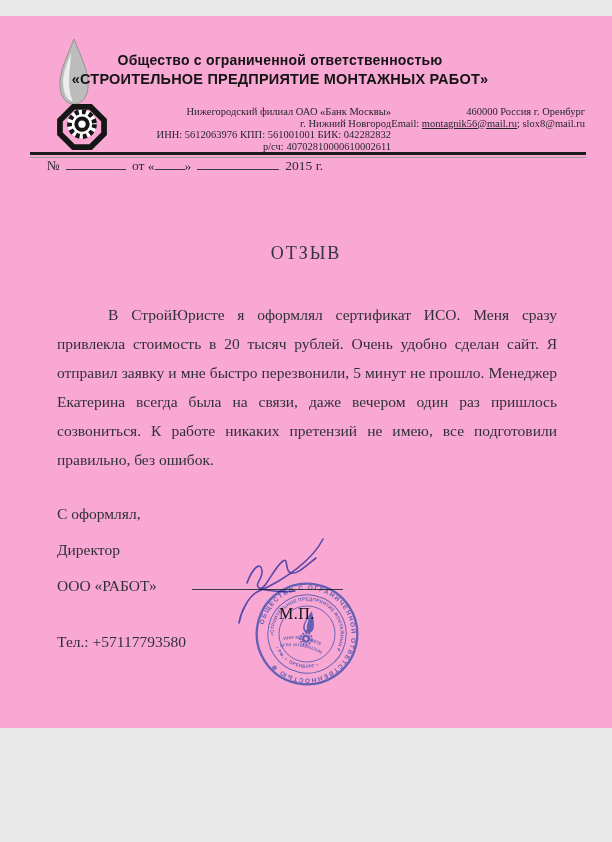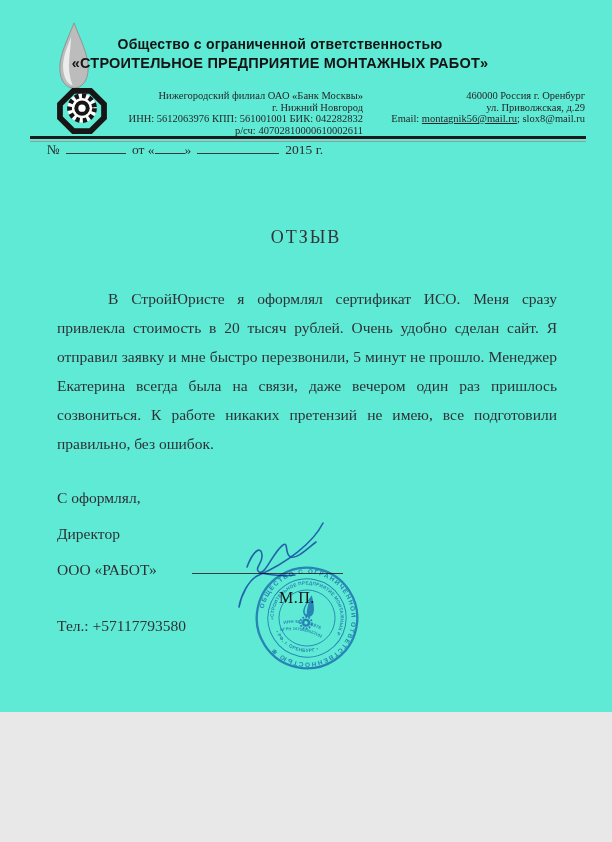--- a/index.html
+++ b/index.html
@@ -3,33 +3,33 @@
 <meta charset="utf-8">
 <style>
   :root{
     --stamp-ink:#4b7ed2;
     --sig-ink:#4a5cc5;
   }
   *{margin:0;padding:0;box-sizing:border-box;}
   html,body{background:#e8e8e8;}
   body{font-family:"Liberation Serif", serif;}
   .page{
-    position:relative;width:612px;height:712px;background:#5eead4;
-    margin:0 auto;overflow:hidden;color:#222;
+    position:relative;width:612px;height:712px;background:#f9a8d4;
+    margin:16px auto;overflow:hidden;color:#222;
   }
   
   .logo-flame{position:absolute;left:53px;top:22px;width:42px;height:68px;}
   .logo-gear{position:absolute;left:57px;top:88px;width:50px;height:46px;}
   .head-titles{position:absolute;left:40px;top:36px;width:480px;text-align:center;
     font-family:"Liberation Sans", sans-serif;font-weight:bold;color:#141414;}
   .head-titles .t1{font-size:14px;letter-spacing:.2px;}
   .head-titles .t2{font-size:14.5px;letter-spacing:.2px;margin-top:3px;}
   
   .req{position:absolute;top:90px;font-size:10.5px;line-height:11.6px;color:#26262a;}
-  .req-bank{left:48px;width:315px;text-align:right;}
+  .req-bank{left:76px;width:315px;text-align:right;}
   .req-addr{right:27px;width:225px;text-align:right;}
   .u{text-decoration:underline;}
   
   .rule-thick{position:absolute;left:30px;top:136px;width:556px;height:3px;background:#1b1b1b;}
   .rule-thin{position:absolute;left:30px;top:141px;width:556px;height:1px;background:#9a9a9a;}
   
   .ref-line{position:absolute;left:47px;top:142px;font-size:13.5px;color:#2a2a2e;white-space:nowrap;}
   .blank{display:inline-block;border-bottom:1px solid #3a3a3e;height:12px;vertical-align:baseline;}
   .w60{width:60px;margin:0 6px;}
   .w30{width:30px;}
@@ -77,21 +77,20 @@
   </div>
 
   <div class="req req-bank">
     <div>Нижегородский филиал ОАО «Банк Москвы»</div>
     <div>г. Нижний Новгород</div>
     <div>ИНН: 5612063976  КПП: 561001001 БИК: 042282832</div>
     <div>р/сч: 40702810000610002611</div>
   </div>
   <div class="req req-addr">
     <div>460000 Россия г. Оренбург</div>
-    <div>ул. Приволжская, д.29</div>
     <div><span>Email: </span><span class="u">montagnik56@mail.ru</span><span>; </span><span>slox8@mail.ru</span></div>
   </div>
 
   <div class="rule-thick"></div>
   <div class="rule-thin"></div>
 
   <div class="ref-line"><span>№</span><span class="blank w60"></span><span>от «</span><span class="blank w30"></span><span>»</span><span class="blank w82"></span><span>2015 г.</span></div>
 
 
   <div class="doc-title">ОТЗЫВ</div>

